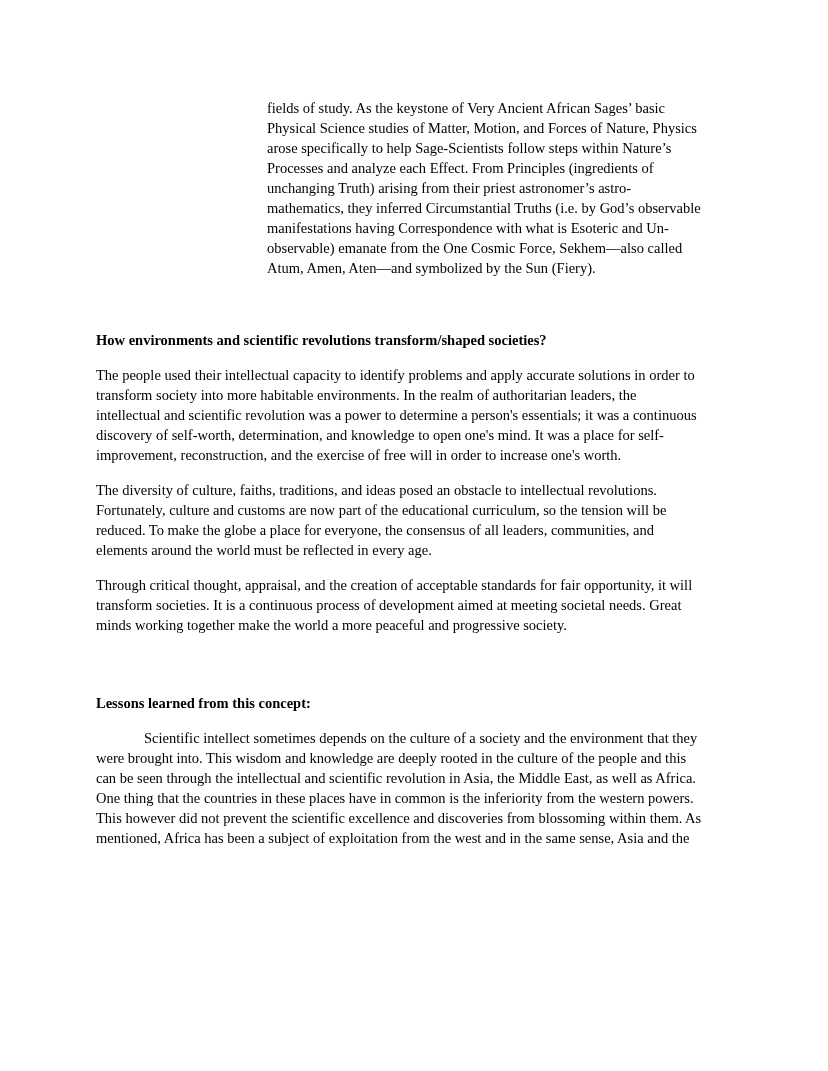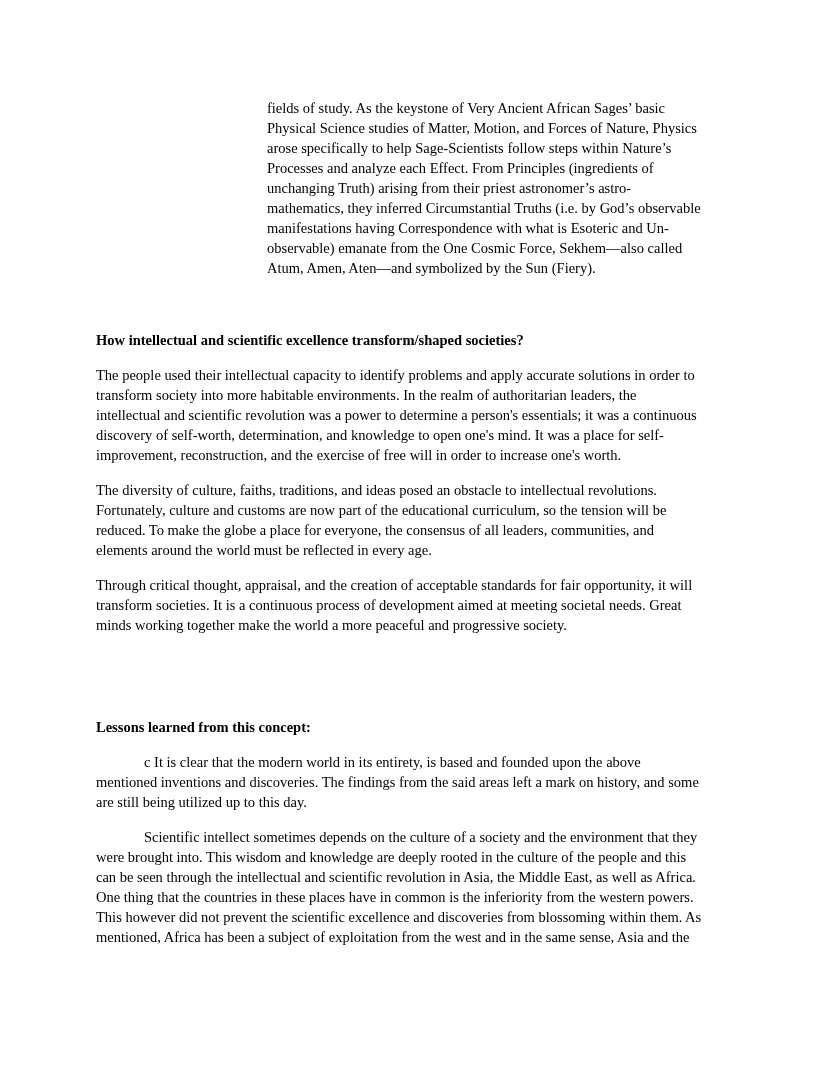--- a/index.html
+++ b/index.html
@@ -31,44 +31,43 @@
     font-weight: bold;
     font-size: 14.5px;
     line-height: 20px;
     margin: 0;
     padding: 0;
   }
   .heading-gap-large {
     margin-top: 52px;
   }
   .heading-gap-xlarge {
-    margin-top: 82px;
+    margin-top: 58px;
   }
   .after-heading {
     margin-top: 14px;
   }
   .indent-first {
     text-indent: 48px;
   }
 </style>
 </head>
 <body>
 
 <div class="page">
 
   <p class="quote">fields of study. As the keystone of Very Ancient African Sages’ basic Physical Science studies of Matter, Motion, and Forces of Nature, Physics arose specifically to help Sage-Scientists follow steps within Nature’s Processes and analyze each Effect. From Principles (ingredients of unchanging Truth) arising from their priest astronomer’s astro-mathematics, they inferred Circumstantial Truths (i.e. by God’s observable manifestations having Correspondence with what is Esoteric and Un-observable) emanate from the One Cosmic Force, Sekhem—also called Atum, Amen, Aten—and symbolized by the Sun (Fiery).</p>
 
-  <h3 class="heading heading-gap-large">How intellectual and scientific excellence transform/shaped societies?</h3>
+  <h3 class="heading heading-gap-large">How environments and scientific revolutions transform/shaped societies?</h3>
 
 
   <p class="body-para">The people used their intellectual capacity to identify problems and apply accurate solutions in order to transform society into more habitable environments. In the realm of authoritarian leaders, the intellectual and scientific revolution was a power to determine a person's essentials; it was a continuous discovery of self-worth, determination, and knowledge to open one's mind. It was a place for self-improvement, reconstruction, and the exercise of free will in order to increase one's worth.</p>
 
   <p class="body-para">The diversity of culture, faiths, traditions, and ideas posed an obstacle to intellectual revolutions. Fortunately, culture and customs are now part of the educational curriculum, so the tension will be reduced. To make the globe a place for everyone, the consensus of all leaders, communities, and elements around the world must be reflected in every age.</p>
 
   <p class="body-para">Through critical thought, appraisal, and the creation of acceptable standards for fair opportunity, it will transform societies. It is a continuous process of development aimed at meeting societal needs. Great minds working together make the world a more peaceful and progressive society.</p>
 
   <h3 class="heading heading-gap-xlarge">Lessons learned from this concept:</h3>
 
-  <p class="body-para after-heading indent-first">c It is clear that the modern world in its entirety, is based and founded upon the above mentioned inventions and discoveries. The findings from the said areas left a mark on history, and some are still being utilized up to this day.</p>
 
   <p class="body-para indent-first">Scientific intellect sometimes depends on the culture of a society and the environment that they were brought into. This wisdom and knowledge are deeply rooted in the culture of the people and this can be seen through the intellectual and scientific revolution in Asia, the Middle East, as well as Africa. One thing that the countries in these places have in common is the inferiority from the western powers. This however did not prevent the scientific excellence and discoveries from blossoming within them. As mentioned, Africa has been a subject of exploitation from the west and in the same sense, Asia and the</p>
 
 </div>
 
 </body></html>

